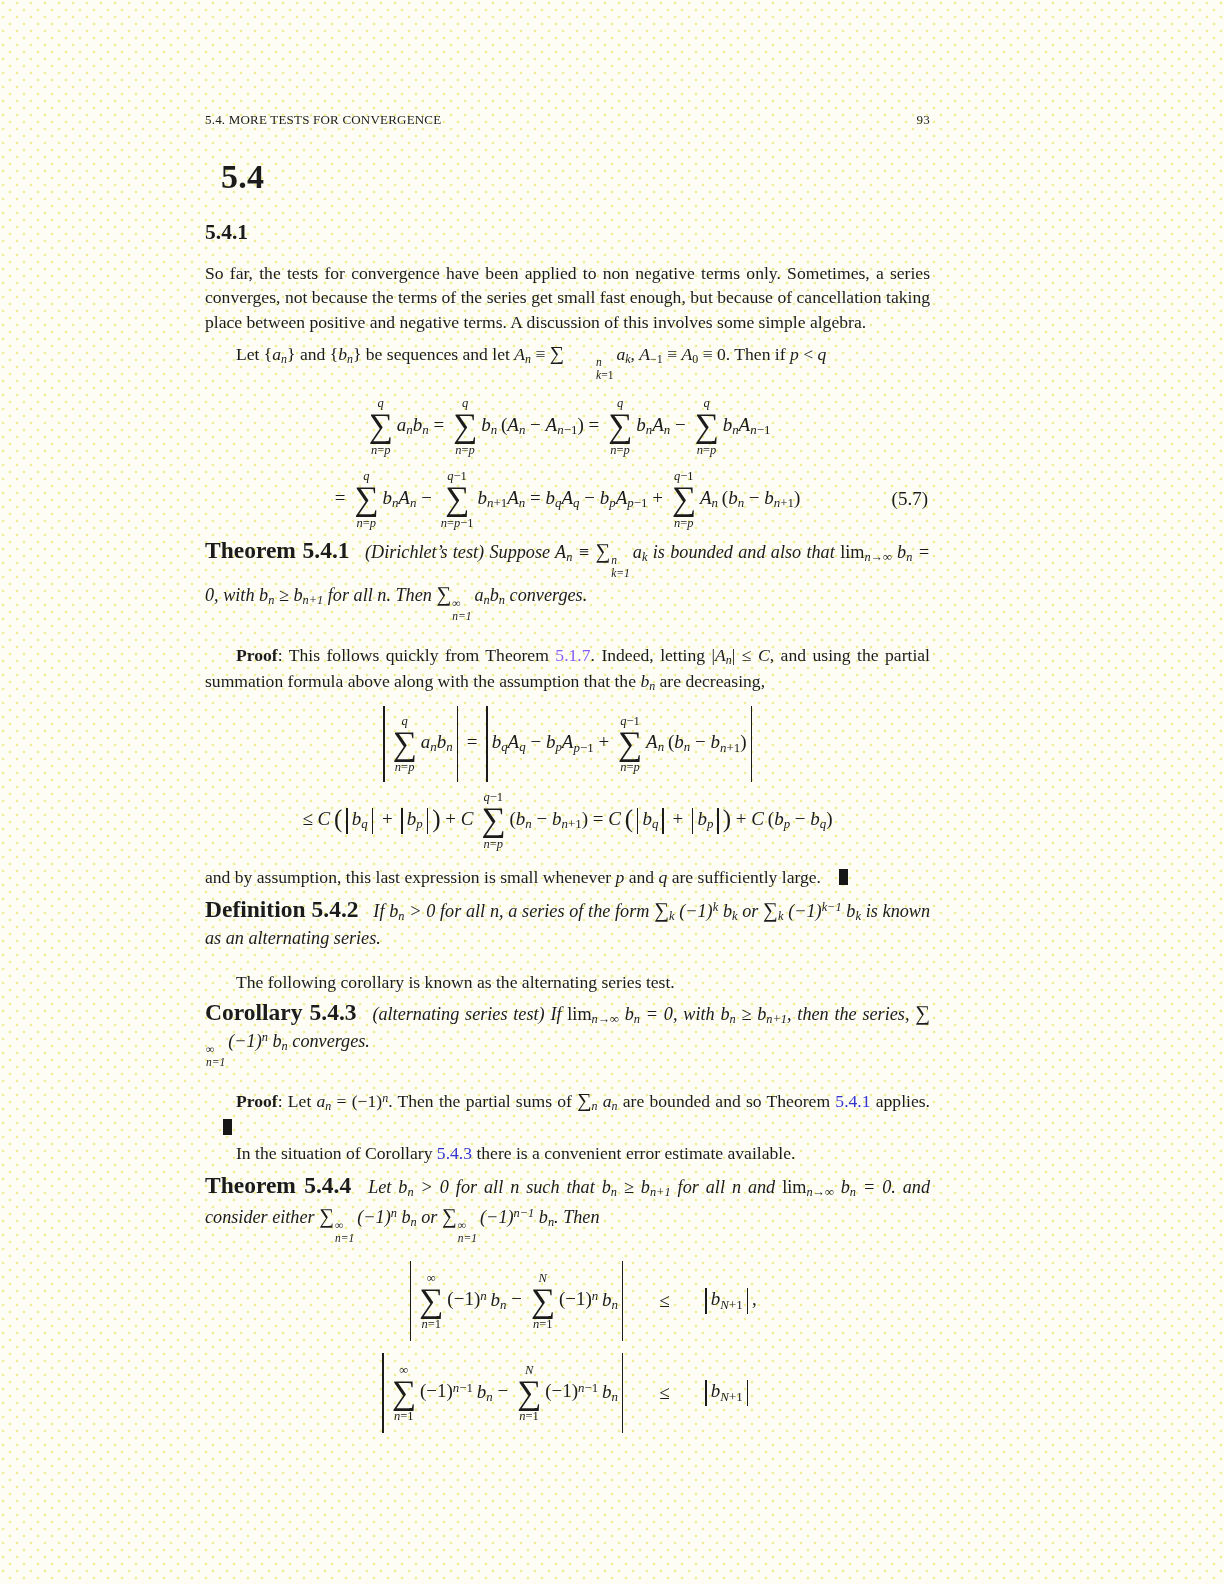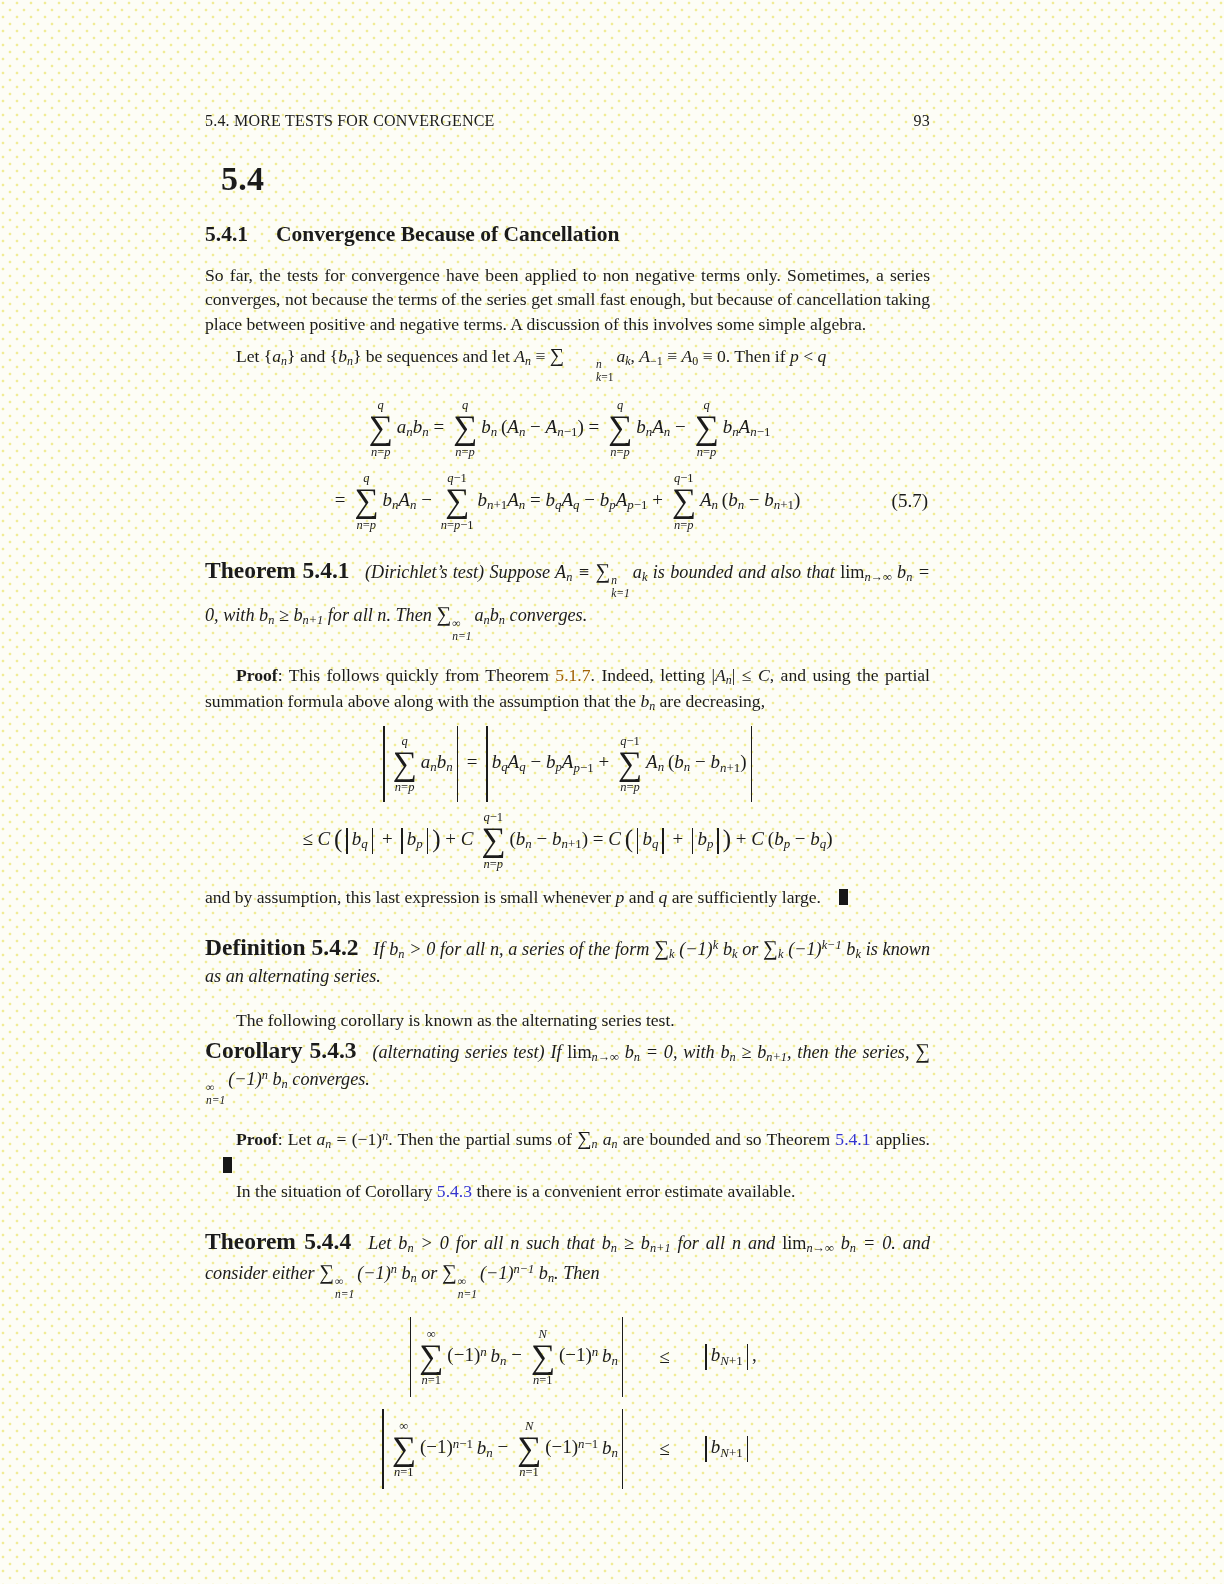--- a/index.html
+++ b/index.html
@@ -10,21 +10,21 @@
     font-family:"Liberation Serif","DejaVu Serif",serif;
     background-color:#fdfdf6;
     background-image:
       radial-gradient(circle, rgba(230,222,70,.55) 1.1px, rgba(0,0,0,0) 1.7px),
       radial-gradient(circle, rgba(230,222,70,.55) 1.1px, rgba(0,0,0,0) 1.7px);
     background-size:14px 14px;
     background-position:3px 3px, 10px 10px;
     overflow:hidden;
   }
   .page{padding:112px 294px 0 205px;}
-  .runhead{display:flex;justify-content:space-between;font-size:16px;letter-spacing:.2px;}
+  .runhead{display:flex;justify-content:space-between;font-size:13px;letter-spacing:.2px;}
   h1{font-size:34px;font-weight:bold;margin:30px 0 0 16px;display:flex;gap:36px;letter-spacing:.2px;}
   h2{font-size:21.5px;font-weight:bold;margin:24px 0 0 0;display:flex;gap:28px;}
   p{margin:0;}
   .body{font-size:17.6px;line-height:1.38;text-align:justify;margin-top:14px;}
   .mt16{margin-top:16px;}
   .ind{text-indent:31px;}
   i{font-style:italic;}
   sub{font-size:68%;vertical-align:-0.25em;}
   sup{font-size:68%;vertical-align:0.45em;}
   sub i,sup i{font-style:italic;}
@@ -39,21 +39,21 @@
   .h76{height:76px;}
   .h80{height:80px;}
   .h26{height:26px;}
   .bp{font-size:132%;vertical-align:-0.09em;}
   
   .is{font-size:114%;}
   .up{font-style:normal;}
   .ss{display:inline-flex;flex-direction:column;align-items:flex-start;font-size:11.5px;line-height:1.12;vertical-align:-0.55em;margin:0 3px 0 1px;}
   .ss span{display:block;}
   
-  .thm{margin-top:22px;font-size:18.2px;line-height:1.4;text-align:justify;}
+  .thm{margin-top:4px;font-size:18.2px;line-height:1.4;text-align:justify;}
   .thmhead{font-weight:bold;font-size:23.5px;margin-right:10px;}
   .thmbody{font-style:italic;}
   .plabel{font-weight:bold;}
   .ref{color:#3434cf;text-decoration:none;cursor:pointer;}
   .qed{display:inline-block;width:9px;height:16px;background:#161616;margin-left:18px;vertical-align:-2px;}
   
   .eqgrid{margin-top:16px;display:grid;grid-template-columns:auto 74px auto;justify-content:center;align-items:center;row-gap:12px;font-size:19px;}
   .eqgrid .r{text-align:right;}
   .eqgrid .c{text-align:center;}
   .eqgrid .l{text-align:left;}
@@ -67,21 +67,20 @@
     <span>5.4.  MORE TESTS FOR CONVERGENCE</span>
     <span>93</span>
   </div>
 
   <h1>
     <span>5.4</span>
   </h1>
 
   <h2>
     <span>5.4.1</span>
-    <span>Convergence Because of Cancellation</span>
   </h2>
 
   <p class="body mt16">So far, the tests for convergence have been applied to non negative terms only. Sometimes, a series converges, not because the terms of the series get small fast enough, but because of cancellation taking place between positive and negative terms. A discussion of this involves some simple algebra.</p>
 
   <p class="body ind" style="margin-top:6px;">Let {<i>a<sub>n</sub></i>} and {<i>b<sub>n</sub></i>} be sequences and let <i>A<sub>n</sub></i> ≡ <span class="is">∑</span><span class="ss">
         <span><i>n</i></span>
         <span><i>k</i>=1</span>
       </span><i>a<sub>k</sub></i>, <i>A</i><sub>−1</sub> ≡ <i>A</i><sub>0</sub> ≡ 0. Then if <i>p</i> &lt; <i>q</i></p>
 
   <div class="eq" style="margin-top:14px;"><span class="sum">
@@ -125,21 +124,21 @@
     <span class="thmbody">(Dirichlet’s test) Suppose A<sub>n</sub> ≡ <span class="is up">∑</span><span class="ss">
           <span>n</span>
           <span>k=1</span>
         </span>a<sub>k</sub> is bounded and also that <span class="up">lim</span><sub>n→∞</sub> b<sub>n</sub> = 0, with b<sub>n</sub> ≥ b<sub>n+1</sub> for all n. Then <span class="is up">∑</span><span class="ss">
           <span>∞</span>
           <span>n=1</span>
         </span>a<sub>n</sub>b<sub>n</sub> converges.</span>
   </p>
 
   <p class="body ind" style="margin-top:20px;">
-    <span class="plabel">Proof</span><span>: This follows quickly from Theorem </span><a class="ref" style="color: #a16207;">5.1.7</a><span>. Indeed, letting |<i>A<sub>n</sub></i>| ≤ <i>C</i>, and using the partial summation formula above along with the assumption that the <i>b<sub>n</sub></i> are decreasing,</span>
+    <span class="plabel">Proof</span><span>: This follows quickly from Theorem </span><a class="ref" style="color: #8b5cf6;">5.1.7</a><span>. Indeed, letting |<i>A<sub>n</sub></i>| ≤ <i>C</i>, and using the partial summation formula above along with the assumption that the <i>b<sub>n</sub></i> are decreasing,</span>
   </p>
 
   <div class="eq" style="margin-top:12px;"><span class="vb h76"></span><span class="sum">
         <span class="sl"><i>q</i></span>
         <span class="sg">∑</span>
         <span class="sl"><i>n</i>=<i>p</i></span>
       </span><i>a<sub>n</sub>b<sub>n</sub></i><span class="vb h76"></span> = <span class="vb h76"></span><i>b<sub>q</sub>A<sub>q</sub></i> − <i>b<sub>p</sub>A</i><sub><i>p</i>−1</sub> + <span class="sum">
         <span class="sl"><i>q</i>−1</span>
         <span class="sg">∑</span>
         <span class="sl"><i>n</i>=<i>p</i></span>

